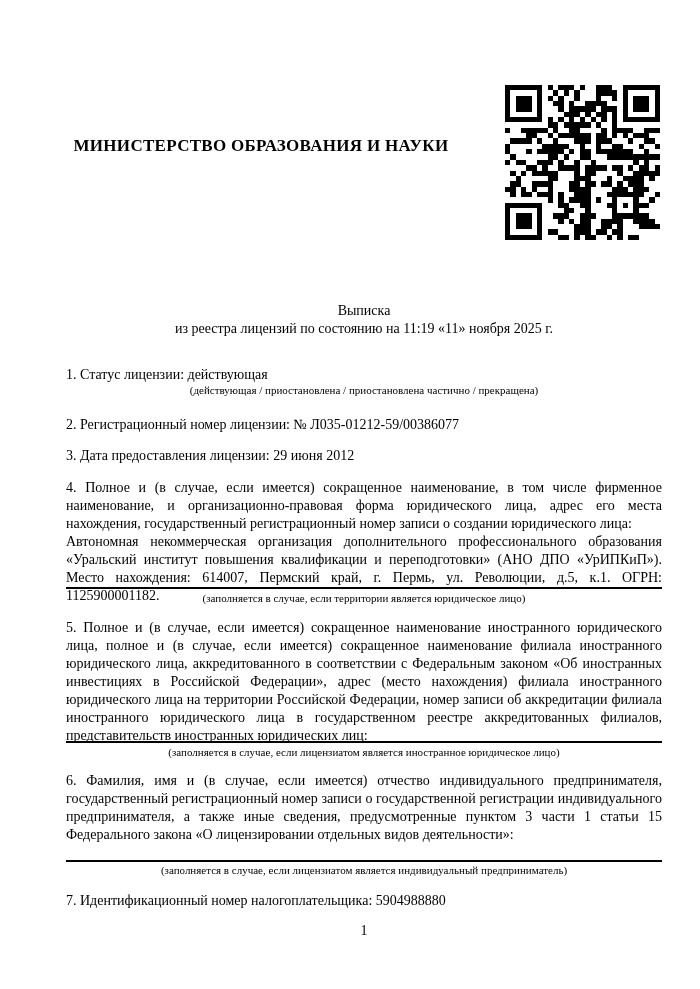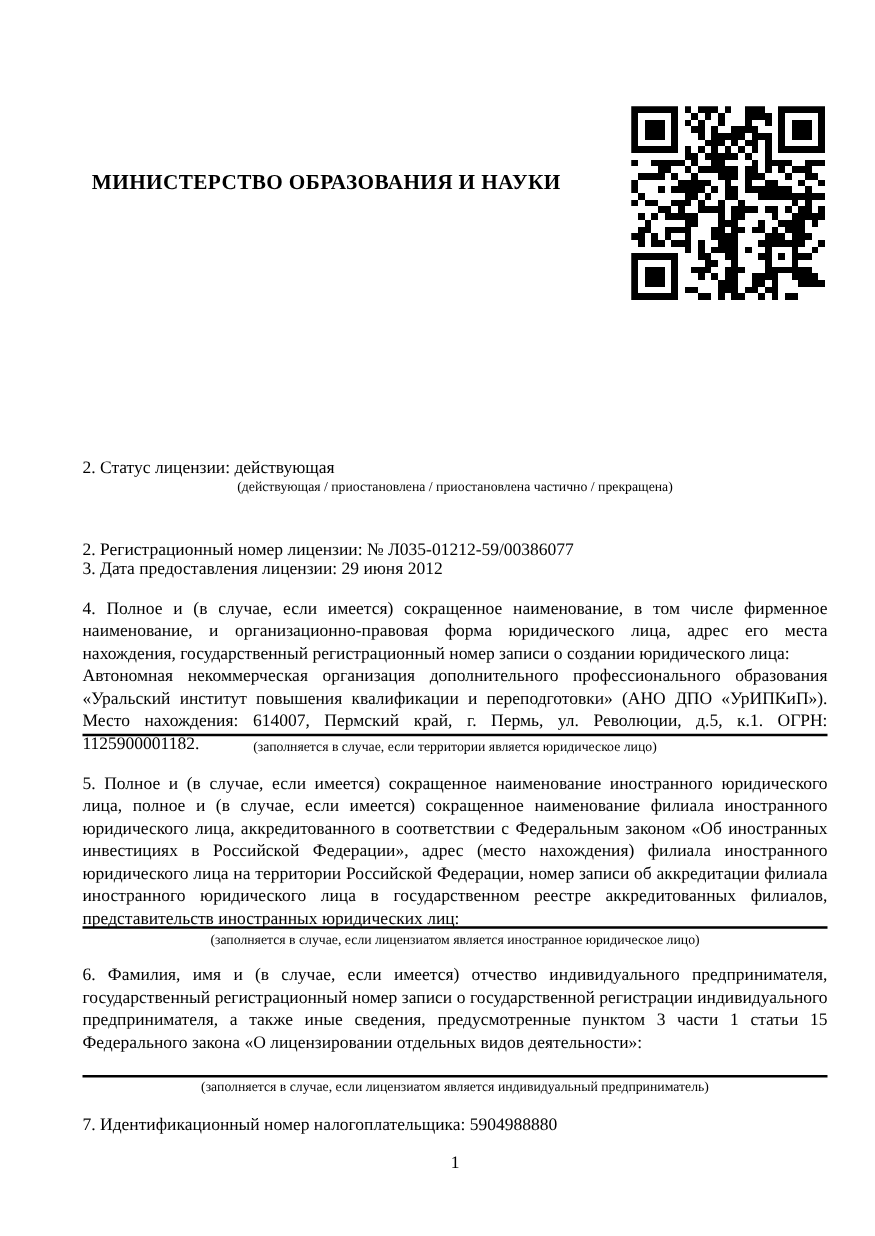--- a/index.html
+++ b/index.html
@@ -508,25 +508,29 @@
         <rect x="19" y="28" width="1" height="1"></rect>
         <rect x="21" y="28" width="1" height="1"></rect>
         <rect x="23" y="28" width="1" height="1"></rect>
         <rect x="24" y="28" width="1" height="1"></rect>
       </svg></div>
 
   <div class="header">
     <div class="ministry">МИНИСТЕРСТВО ОБРАЗОВАНИЯ И НАУКИ</div>
   </div>
 
-
-  <div class="block" style="top:366px">2. Статус лицензии: действующая</div>
+  <div class="doc-title">
+    <div>Выписка</div>
+    <div>из реестра лицензий по состоянию на 11:19 «11» ноября 2025 г.</div>
+  </div>
+
+  <div class="block" style="top:366px">1. Статус лицензии: действующая</div>
   <div class="block note" style="top:383px">(действующая / приостановлена / приостановлена частично / прекращена)</div>
 
-  <div class="block" style="top:432px">2. Регистрационный номер лицензии: № Л035-01212-59/00386077</div>
+  <div class="block" style="top:416px">2. Регистрационный номер лицензии: № Л035-01212-59/00386077</div>
 
   <div class="block" style="top:447px">3. Дата предоставления лицензии: 29 июня 2012</div>
 
   <div class="block" style="top:479px">
     <div class="just">4. Полное и (в случае, если имеется) сокращенное наименование, в том числе фирменное наименование, и организационно-правовая форма юридического лица, адрес его места нахождения, государственный регистрационный номер записи о создании юридического лица:</div>
     <div class="just">Автономная некоммерческая организация дополнительного профессионального образования «Уральский институт повышения квалификации и переподготовки» (АНО ДПО «УрИПКиП»). Место нахождения: 614007, Пермский край, г. Пермь, ул. Революции, д.5, к.1. ОГРН: 1125900001182.</div>
   </div>
   <div class="hline" style="top:587px"></div>
   <div class="block note" style="top:591px">(заполняется в случае, если территории является юридическое лицо)</div>
 

